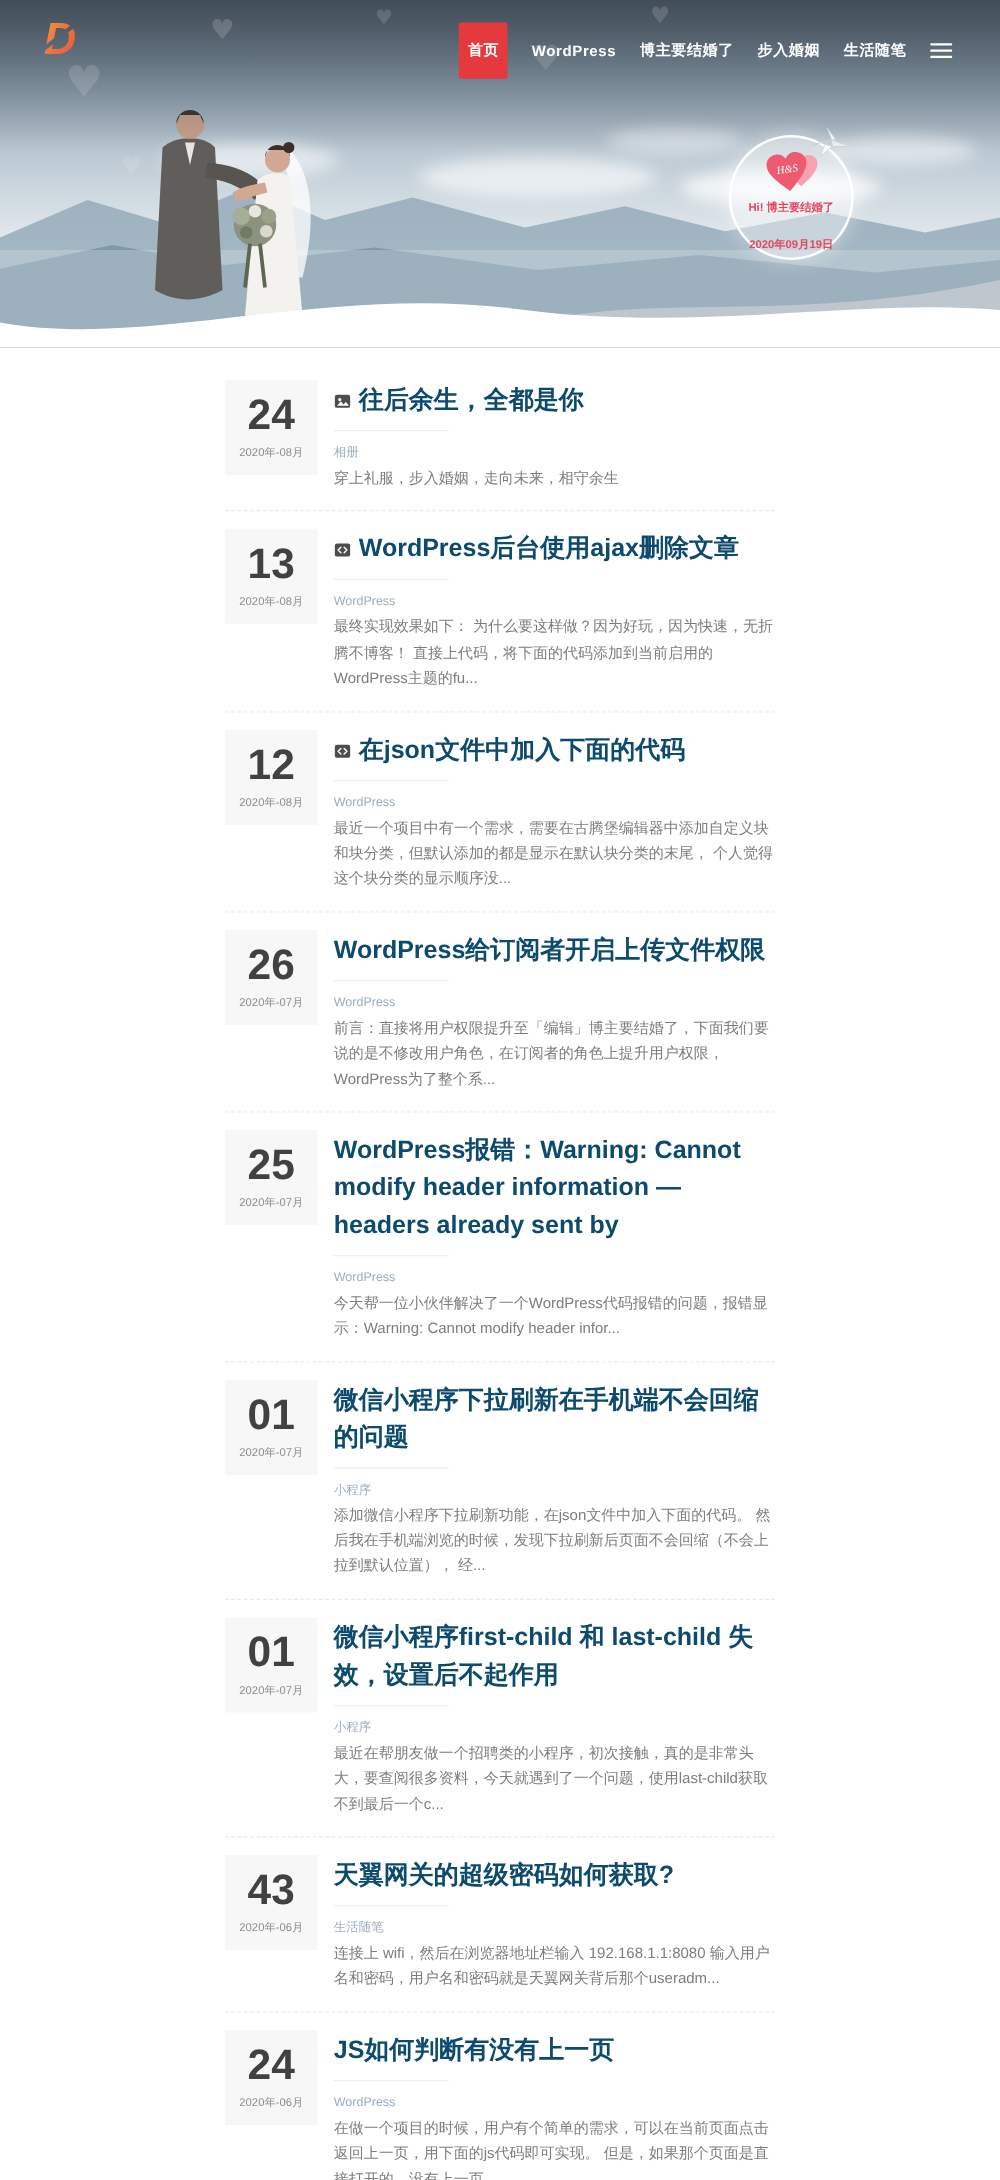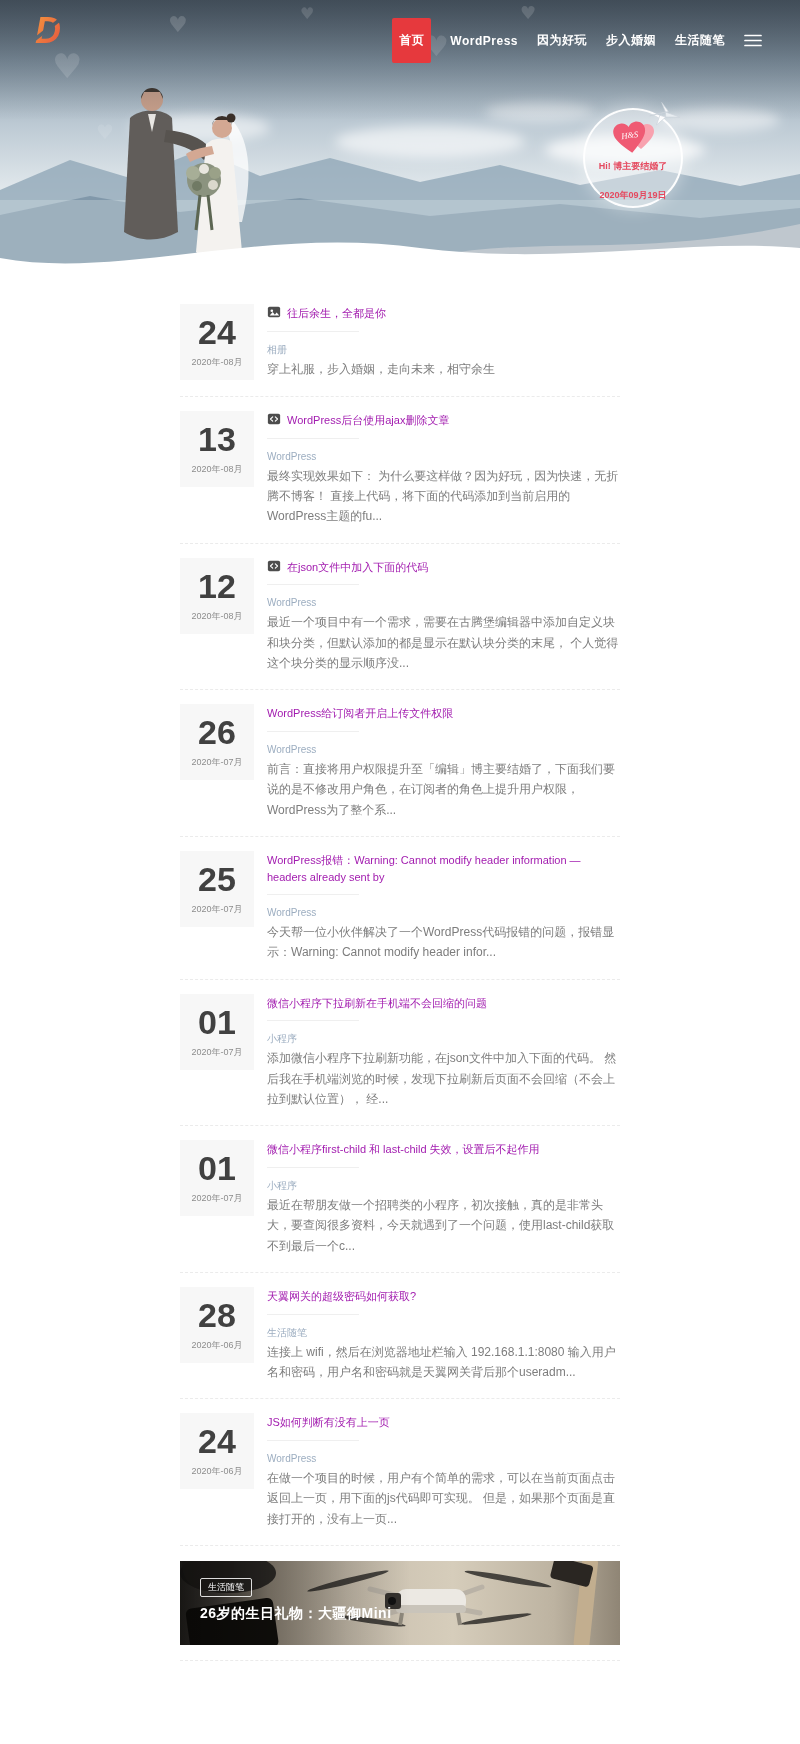--- a/index.html
+++ b/index.html
@@ -33,21 +33,21 @@
   .wave{position:absolute;left:0;bottom:0;z-index:8;display:block;}
 
   
   .main{width:440px;margin:0 auto;padding:12px 0 10px;}
   .post{display:flex;padding:14px 0 16px;border-bottom:1px dashed #ebebeb;}
   .datebox{flex:0 0 74px;height:76px;background:#f7f7f7;display:flex;flex-direction:column;
     align-items:center;justify-content:center;}
   .day{font-size:34px;font-weight:600;color:#414141;line-height:1;}
   .month{margin-top:7px;font-size:9px;color:#8d8d8d;}
   .pbody{flex:1;min-width:0;padding-left:13px;}
-  .ptitle{margin:1px 0 0;font-size:11px;line-height:1.5;color:#a21caf;font-weight:normal;}
+  .ptitle{margin:1px 0 0;font-size:20px;line-height:1.5;color:#0c4a6e;font-weight:bold;}
   .ptitle .ticon{display:inline-block;vertical-align:-2px;margin-right:6px;line-height:0;}
   .ptitle .ticon:empty{display:none;}
   .tline{width:92px;border-bottom:1px solid #efefef;margin:9px 0 7px;}
   .cat{display:inline-block;font-size:10px;color:#9cadc0;}
   .excerpt{margin:2px 0 0;font-size:12px;line-height:1.7;color:#7d7d7d;}
 
   
   .feat-wrap{padding:15px 0;border-bottom:1px dashed #ebebeb;}
   .feat{position:relative;display:block;width:440px;height:84px;overflow:hidden;}
   .feat svg{position:absolute;left:0;top:0;}
@@ -120,21 +120,21 @@
             <rect width="40" height="40" fill="#fff"></rect>
             <rect x="-8" y="17.5" width="56" height="3.4" fill="#000" transform="rotate(-38 20 20)"></rect>
           </mask>
         </defs>
         <text x="7" y="33" font-size="36" font-weight="bold" font-style="italic" fill="url(#lg)" mask="url(#slash)" font-family="Liberation Sans, sans-serif">D</text>
       </svg>
     </a>
     <nav class="nav">
       <a class="active">首页</a>
       <a>WordPress</a>
-      <a>因为好玩</a>
+      <a>博主要结婚了</a>
       <a>步入婚姻</a>
       <a>生活随笔</a>
       <a class="menu-btn">
         <svg width="18" height="13" viewBox="0 0 18 13">
           <g stroke="#fff" stroke-width="1.7" stroke-linecap="round">
             <path d="M1 1.5 H17"></path>
               <path d="M1 6.5 H17"></path>
               <path d="M1 11.5 H17"></path>
           </g>
         </svg>
@@ -274,21 +274,21 @@
     <div class="pbody">
       <h2 class="ptitle"><span>微信小程序first-child 和 last-child 失效，设置后不起作用</span></h2>
       <div class="tline"></div>
       <a class="cat">小程序</a>
       <p class="excerpt">最近在帮朋友做一个招聘类的小程序，初次接触，真的是非常头大，要查阅很多资料，今天就遇到了一个问题，使用last-child获取不到最后一个c...</p>
     </div>
   </article>
 
   <article class="post">
     <div class="datebox">
-      <div class="day">28</div>
+      <div class="day">43</div>
       <div class="month">2020年-06月</div>
     </div>
     <div class="pbody">
       <h2 class="ptitle"><span>天翼网关的超级密码如何获取?</span></h2>
       <div class="tline"></div>
       <a class="cat">生活随笔</a>
       <p class="excerpt">连接上 wifi，然后在浏览器地址栏输入 192.168.1.1:8080 输入用户名和密码，用户名和密码就是天翼网关背后那个useradm...</p>
     </div>
   </article>
 

